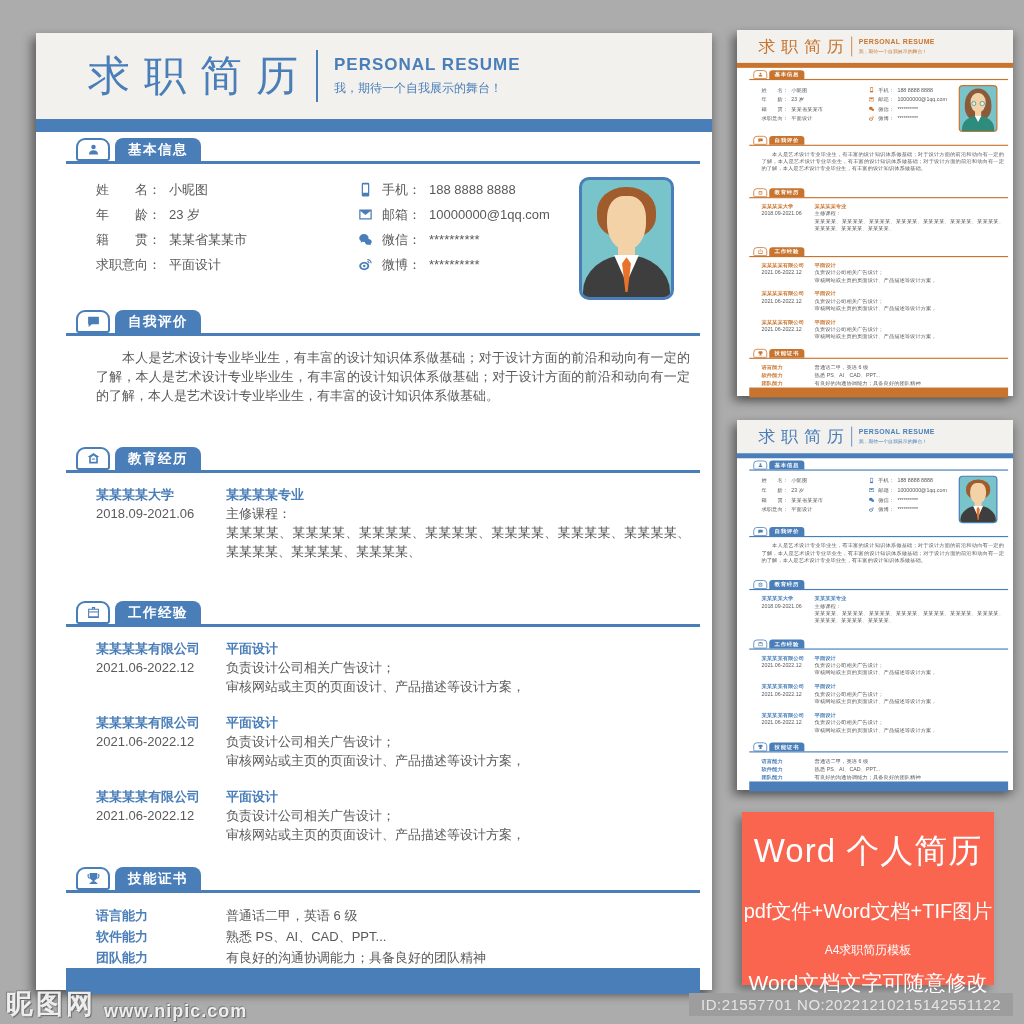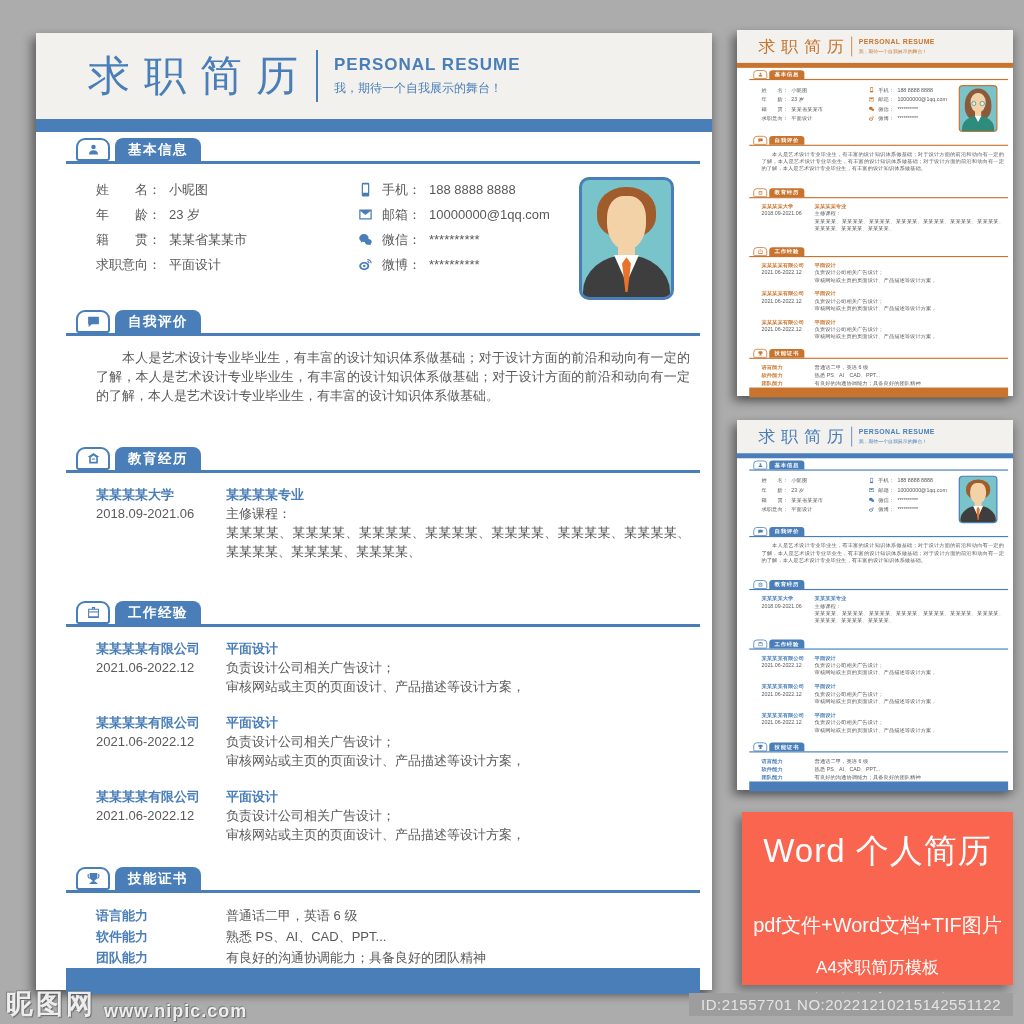--- a/index.html
+++ b/index.html
@@ -122,27 +122,27 @@
   .thumb { position:absolute; }
   #thumb1 { left:737px; top:30px;  width:276px; height:366px; }
   #thumb2 { left:737px; top:420px; width:276px; height:370px; }
   .thumb-scale { transform-origin:0 0; }
   #thumb1 .thumb-scale { transform:scale(0.4083,0.3824); }
   #thumb2 .thumb-scale { transform:scale(0.4083,0.3866); }
   .thumb .page { box-shadow:none; }
 
   
   .promo {
-    position:absolute; left:742px; top:812px; width:271px; height:173px;
+    position:absolute; left:742px; top:812px; width:252px; height:173px;
     background:#F9654F; color:#fff; text-align:center;
     box-shadow:-5px 5px 9px rgba(0,0,0,.35);
   }
   .promo-title { font-size:33px; margin-top:17px; letter-spacing:1px; }
-  .promo-line1 { font-size:20px; margin-top:38px; }
-  .promo-line2 { font-size:17px; margin-top:17px; }
+  .promo-line1 { font-size:20px; margin-top:24px; }
+  .promo-line2 { font-size:12px; margin-top:17px; }
   .promo-line3 { font-size:21px; margin-top:10px; }
 
   
   .id-badge {
     position:absolute; right:11px; top:993px;
     background:#9D9D9D; color:#E4E4E4; font-size:15px;
     padding:3px 12px; letter-spacing:.5px;
   }
   .watermark {
     position:absolute; left:6px; top:986px;

